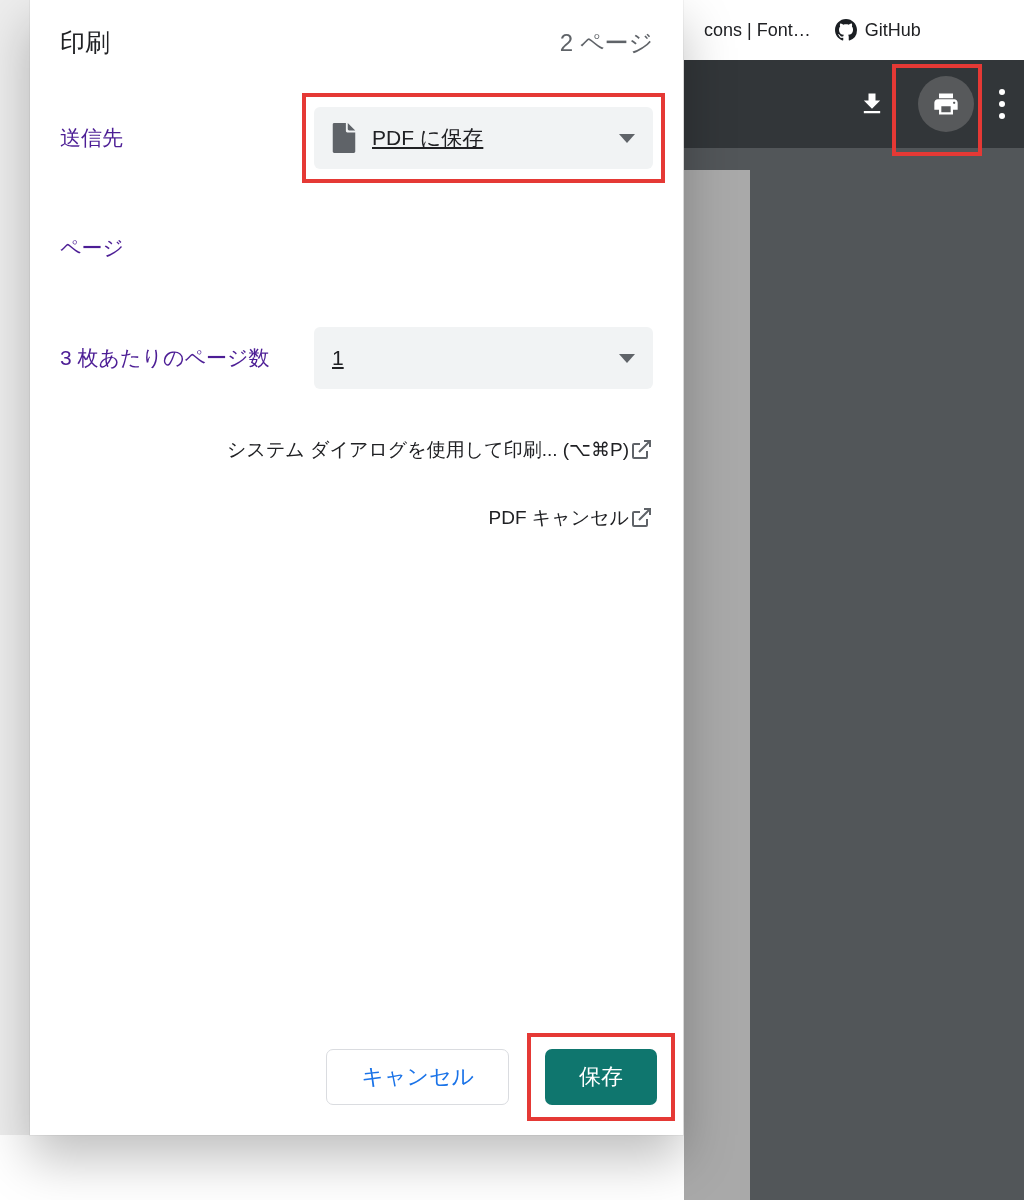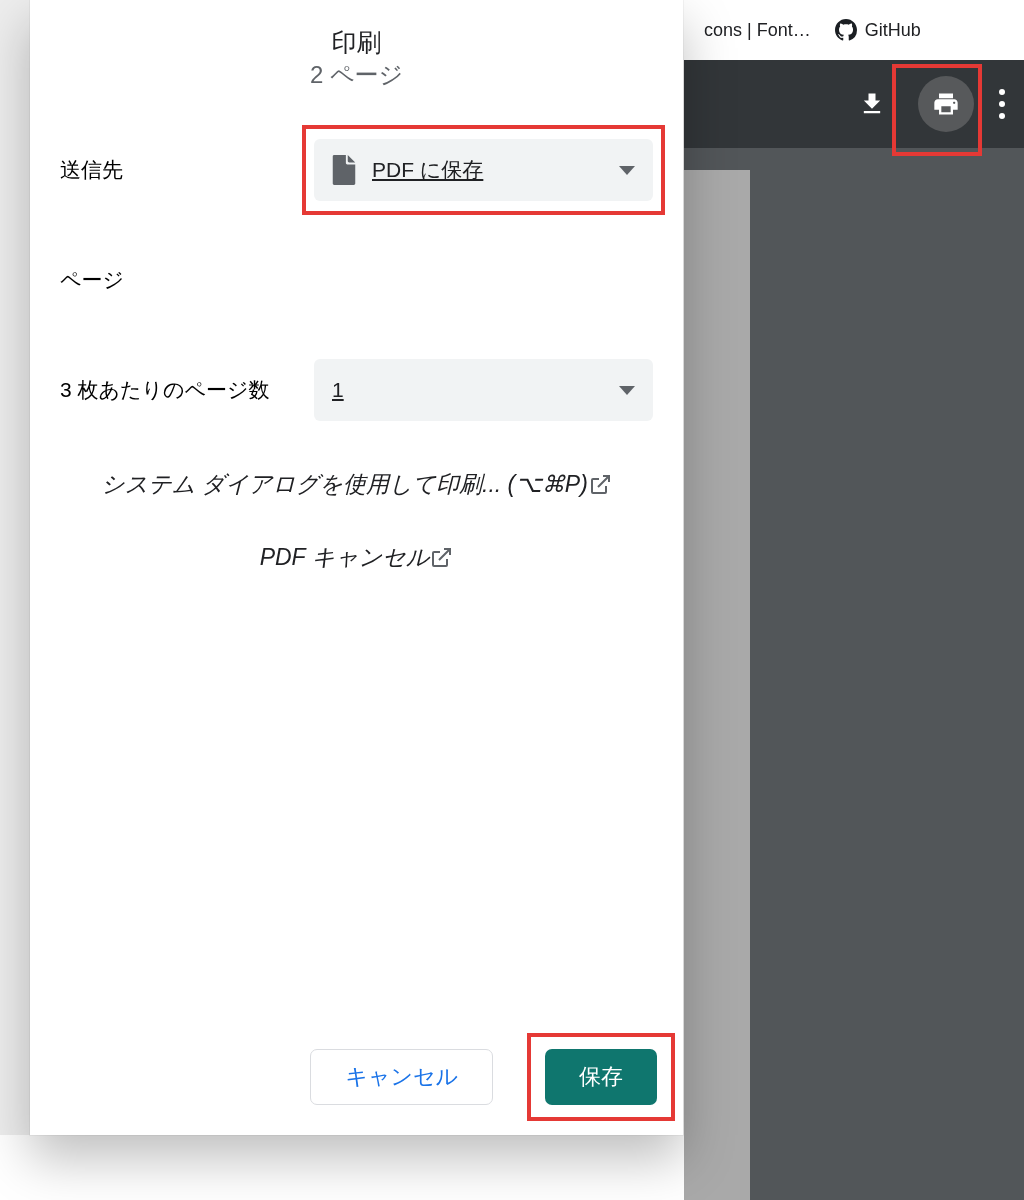--- a/index.html
+++ b/index.html
@@ -126,21 +126,20 @@
       height: 1135px;
       background: rgba(0,0,0,0.07);
       z-index: 9;
     }
 
     .dialog-header {
       display: flex;
       justify-content: space-between;
       align-items: center;
       padding: 26px 30px 26px 30px;
-      flex-direction: column;
     }
     .dialog-title {
       font-size: 25px;
       font-weight: 400;
       color: #202124;
     }
     .page-count {
       font-size: 24px;
       color: #5f6368;
     }
@@ -153,21 +152,21 @@
     .field-row {
       display: flex;
       align-items: center;
       margin-bottom: 48px;
       min-height: 62px;
     }
     .field-row:first-of-type { margin-top: 22px; }
     .field-label {
       width: 254px;
       font-size: 21px;
-      color: #000000;
+      color: #4c1d95;
       line-height: 1.5;
       padding-right: 18px;
     }
     .field-control {
       flex: 1;
     }
 
     .select-box {
       display: flex;
       align-items: center;
@@ -200,40 +199,39 @@
     .destination-highlight {
       border: 4px solid #e53935;
       padding: 10px 8px;
       margin: -14px -12px;
       position: relative;
     }
 
     .link-row {
       display: flex;
       align-items: center;
-      justify-content: center;
-      font-size: 23px;
+      justify-content: flex-end;
+      font-size: 19px;
       color: #202124;
       margin-bottom: 42px;
       cursor: pointer;
-      font-style: italic;
     }
     .external-icon {
       width: 24px; height: 24px;
       fill: none;
       stroke: #5f6368;
       stroke-width: 2;
     }
 
     .dialog-footer {
       display: flex;
       justify-content: flex-end;
       align-items: center;
       padding: 20px 26px 30px;
-      gap: 34px;
+      gap: 18px;
     }
     .btn {
       height: 56px;
       padding: 0 34px;
       font-size: 22px;
       border-radius: 7px;
       cursor: pointer;
       border: none;
       display: flex;
       align-items: center;

